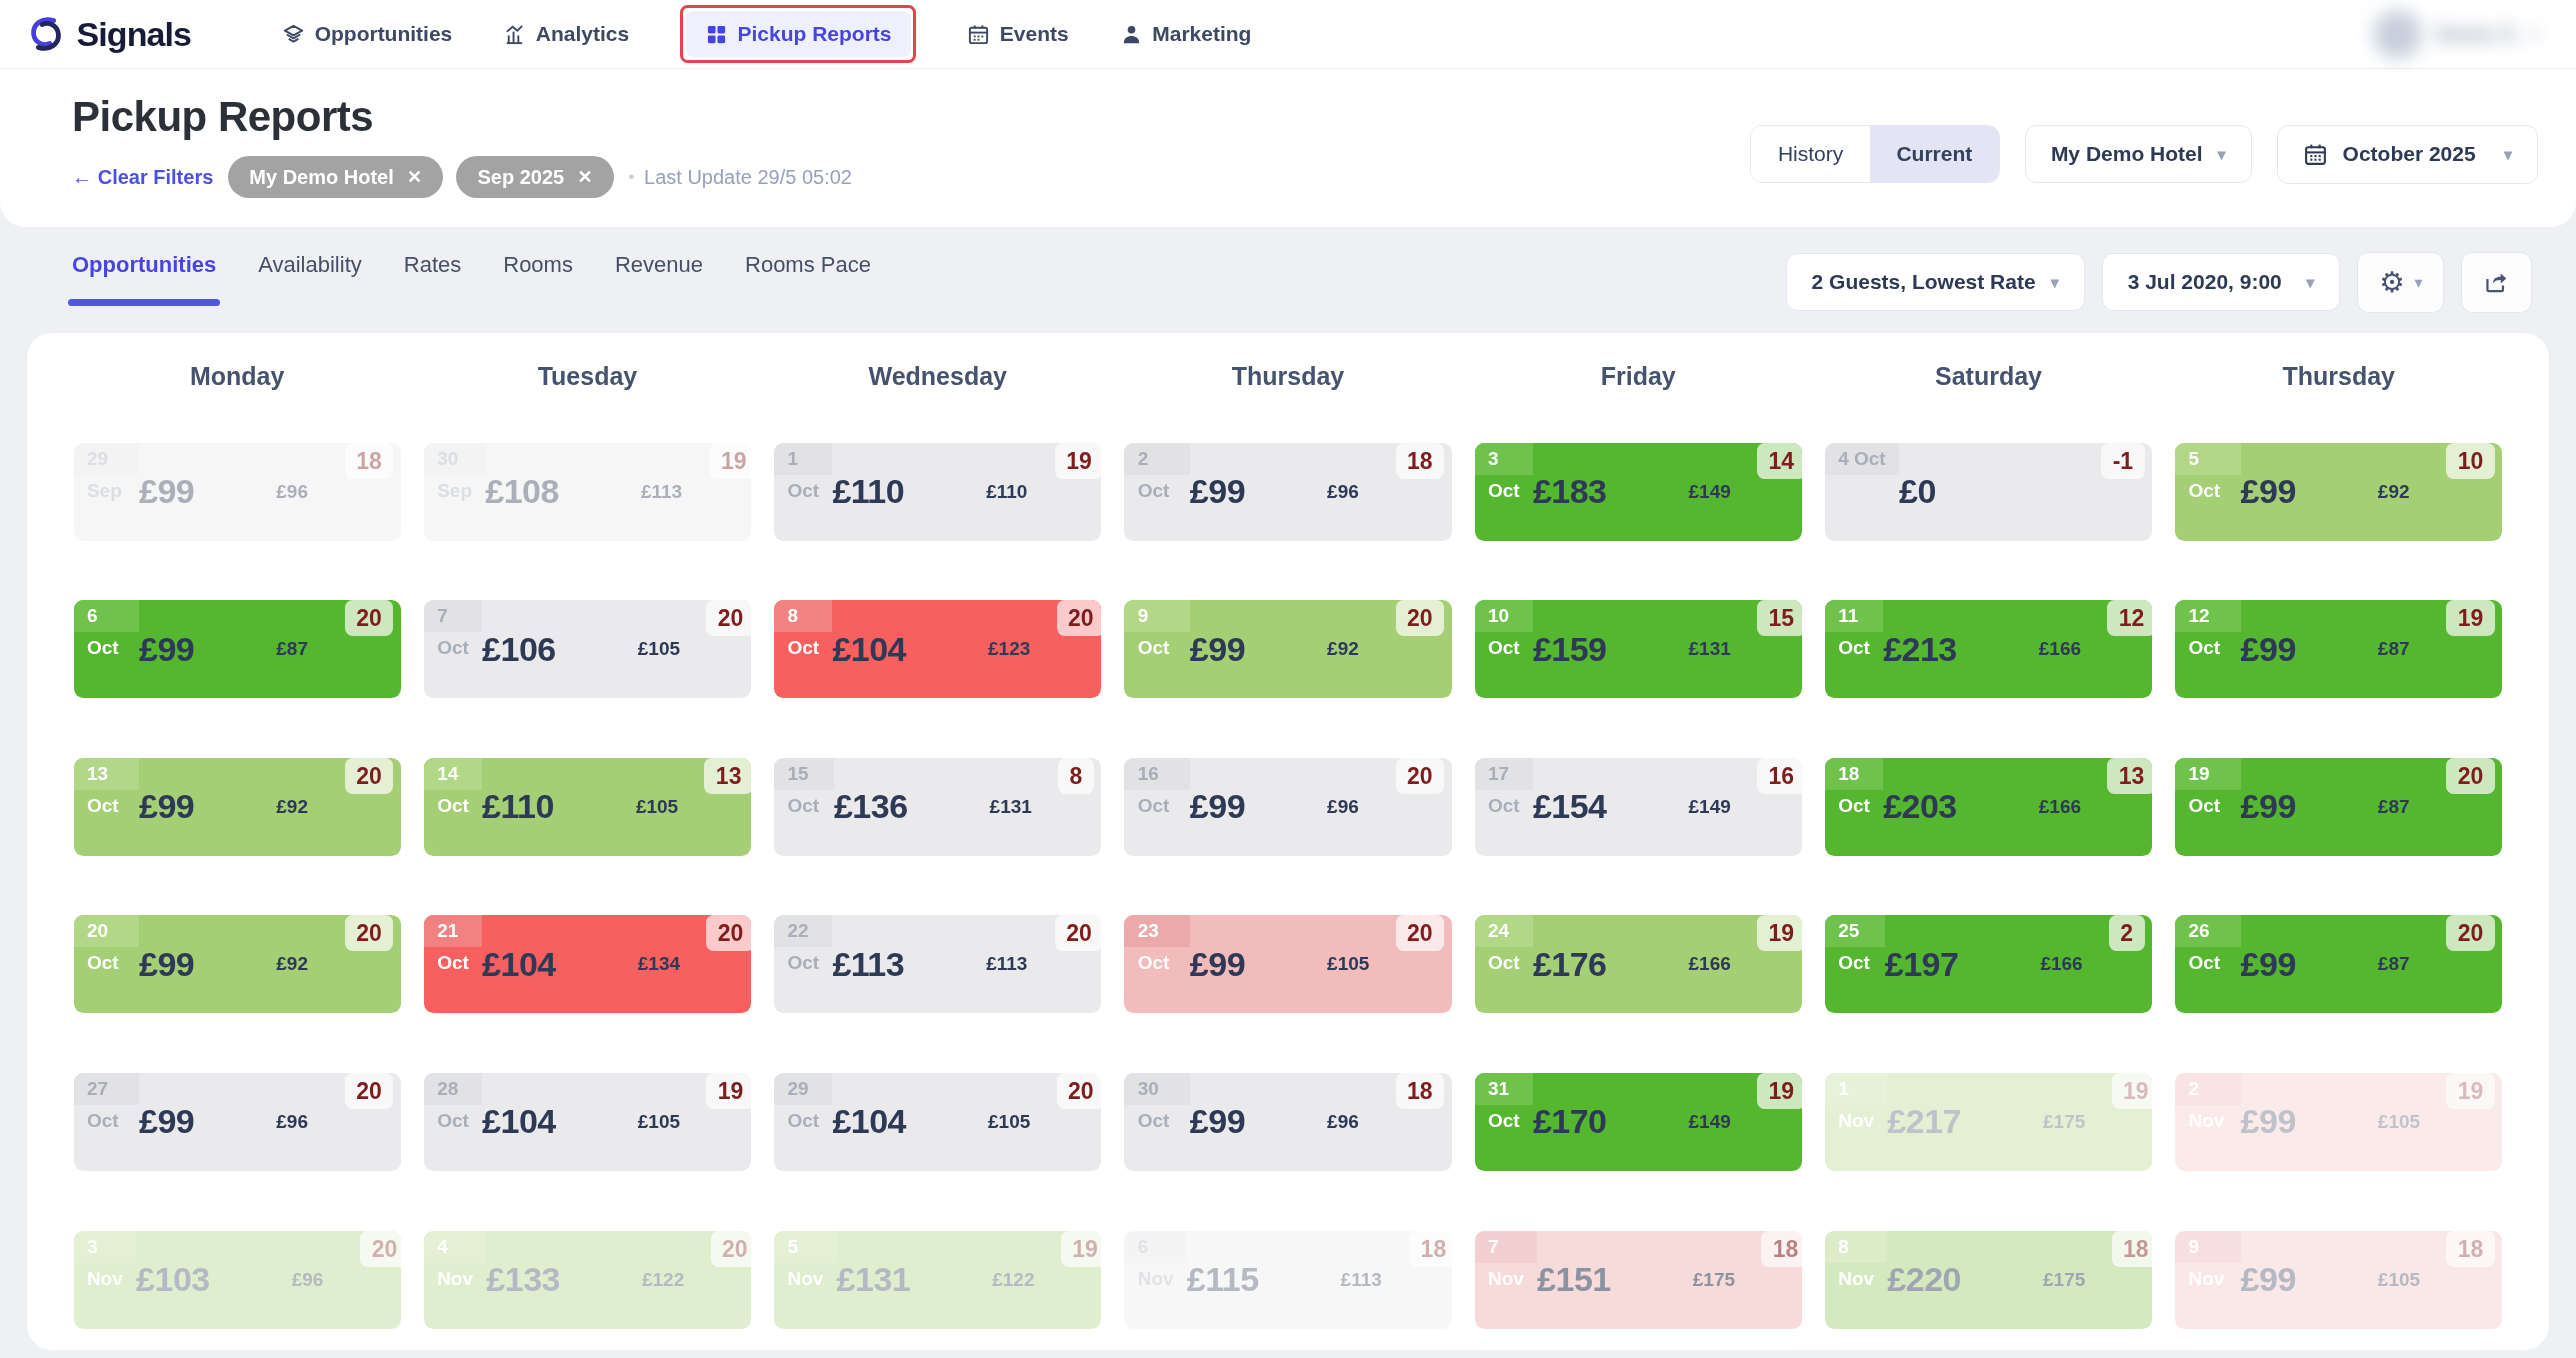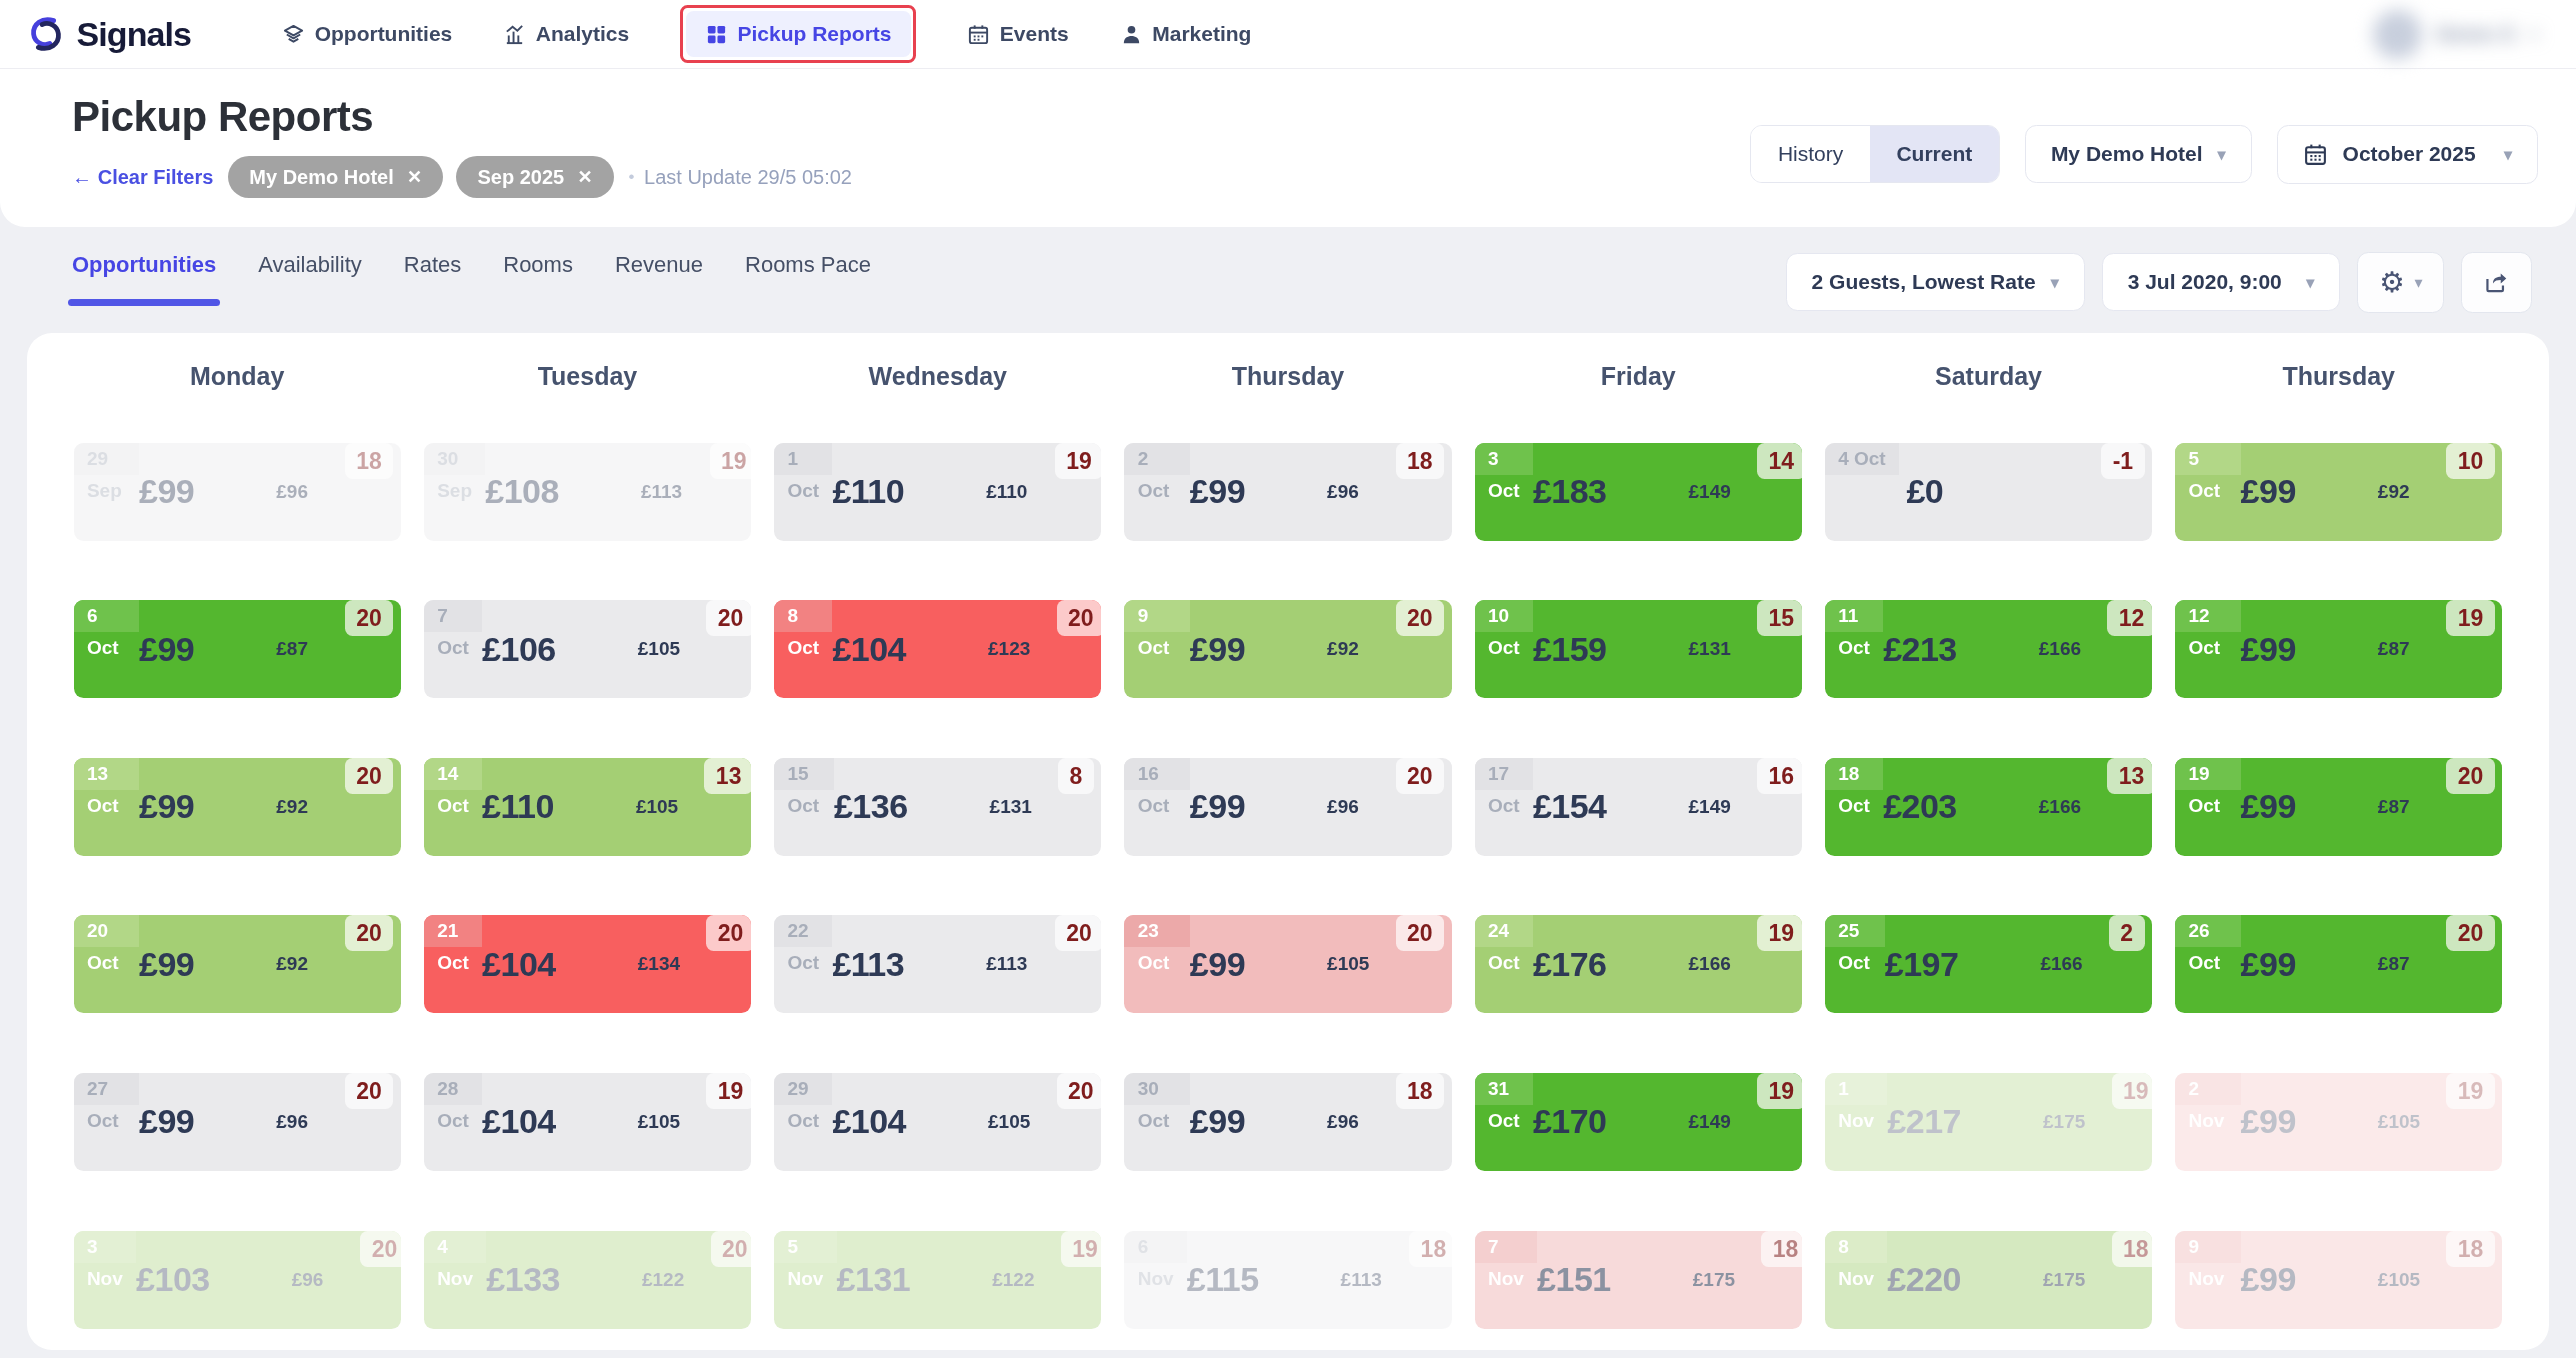--- a/index.html
+++ b/index.html
@@ -69,21 +69,21 @@
   .card {
     margin: 9.5px 26.6px 0 26.6px; background: #ffffff; border-radius: 25px;
     padding: 21px 47px 23px 47px; height: 1017px;
   }
   .day-headers { display: grid; grid-template-columns: repeat(7, 1fr); gap: 23px; margin-bottom: 19px; }
   .day-header { text-align: center; font-size: 25px; font-weight: 700; color: #46536e; padding-top: 7.6px; }
   .grid { display: grid; grid-template-columns: repeat(7, 1fr); grid-auto-rows: 131px;
     column-gap: 23px; row-gap: 26.6px; }
   .cell { border-radius: 9.5px; overflow: hidden; display: flex; flex-direction: row; cursor: pointer; margin-top: 33px; }
   .cell-head { height: 32px; line-height: 32px; padding: 0 13.3px; font-size: 19px; font-weight: 700; color: #ffffff; }
-  .cell-body { flex: 1; display: flex; align-items: center; justify-content: center; gap: 82px; }
+  .cell-body { flex: 1; display: flex; align-items: center; justify-content: flex-start; gap: 82px; }
   .price-big { font-size: 34px; font-weight: 800; color: #2e3a55; letter-spacing: -0.5px; }
   .price-small { font-size: 19px; font-weight: 700; color: #2e3a55; width: 61px; }
   .cell-bottom { margin: 0 7.6px 7.6px 7.6px; height: 36px; line-height: 36px; border-radius: 7.6px;
     padding: 0 11.4px; font-size: 23px; font-weight: 600; color: #7f1d1d; }
 
   .v-green  .cell-head { background: #6fc24c; }
   .v-green  { background: #54b72f; }
   .v-green  .cell-bottom { background: #cde7bf; }
 
   .v-green-mid .cell-head { background: #b2d787; }

